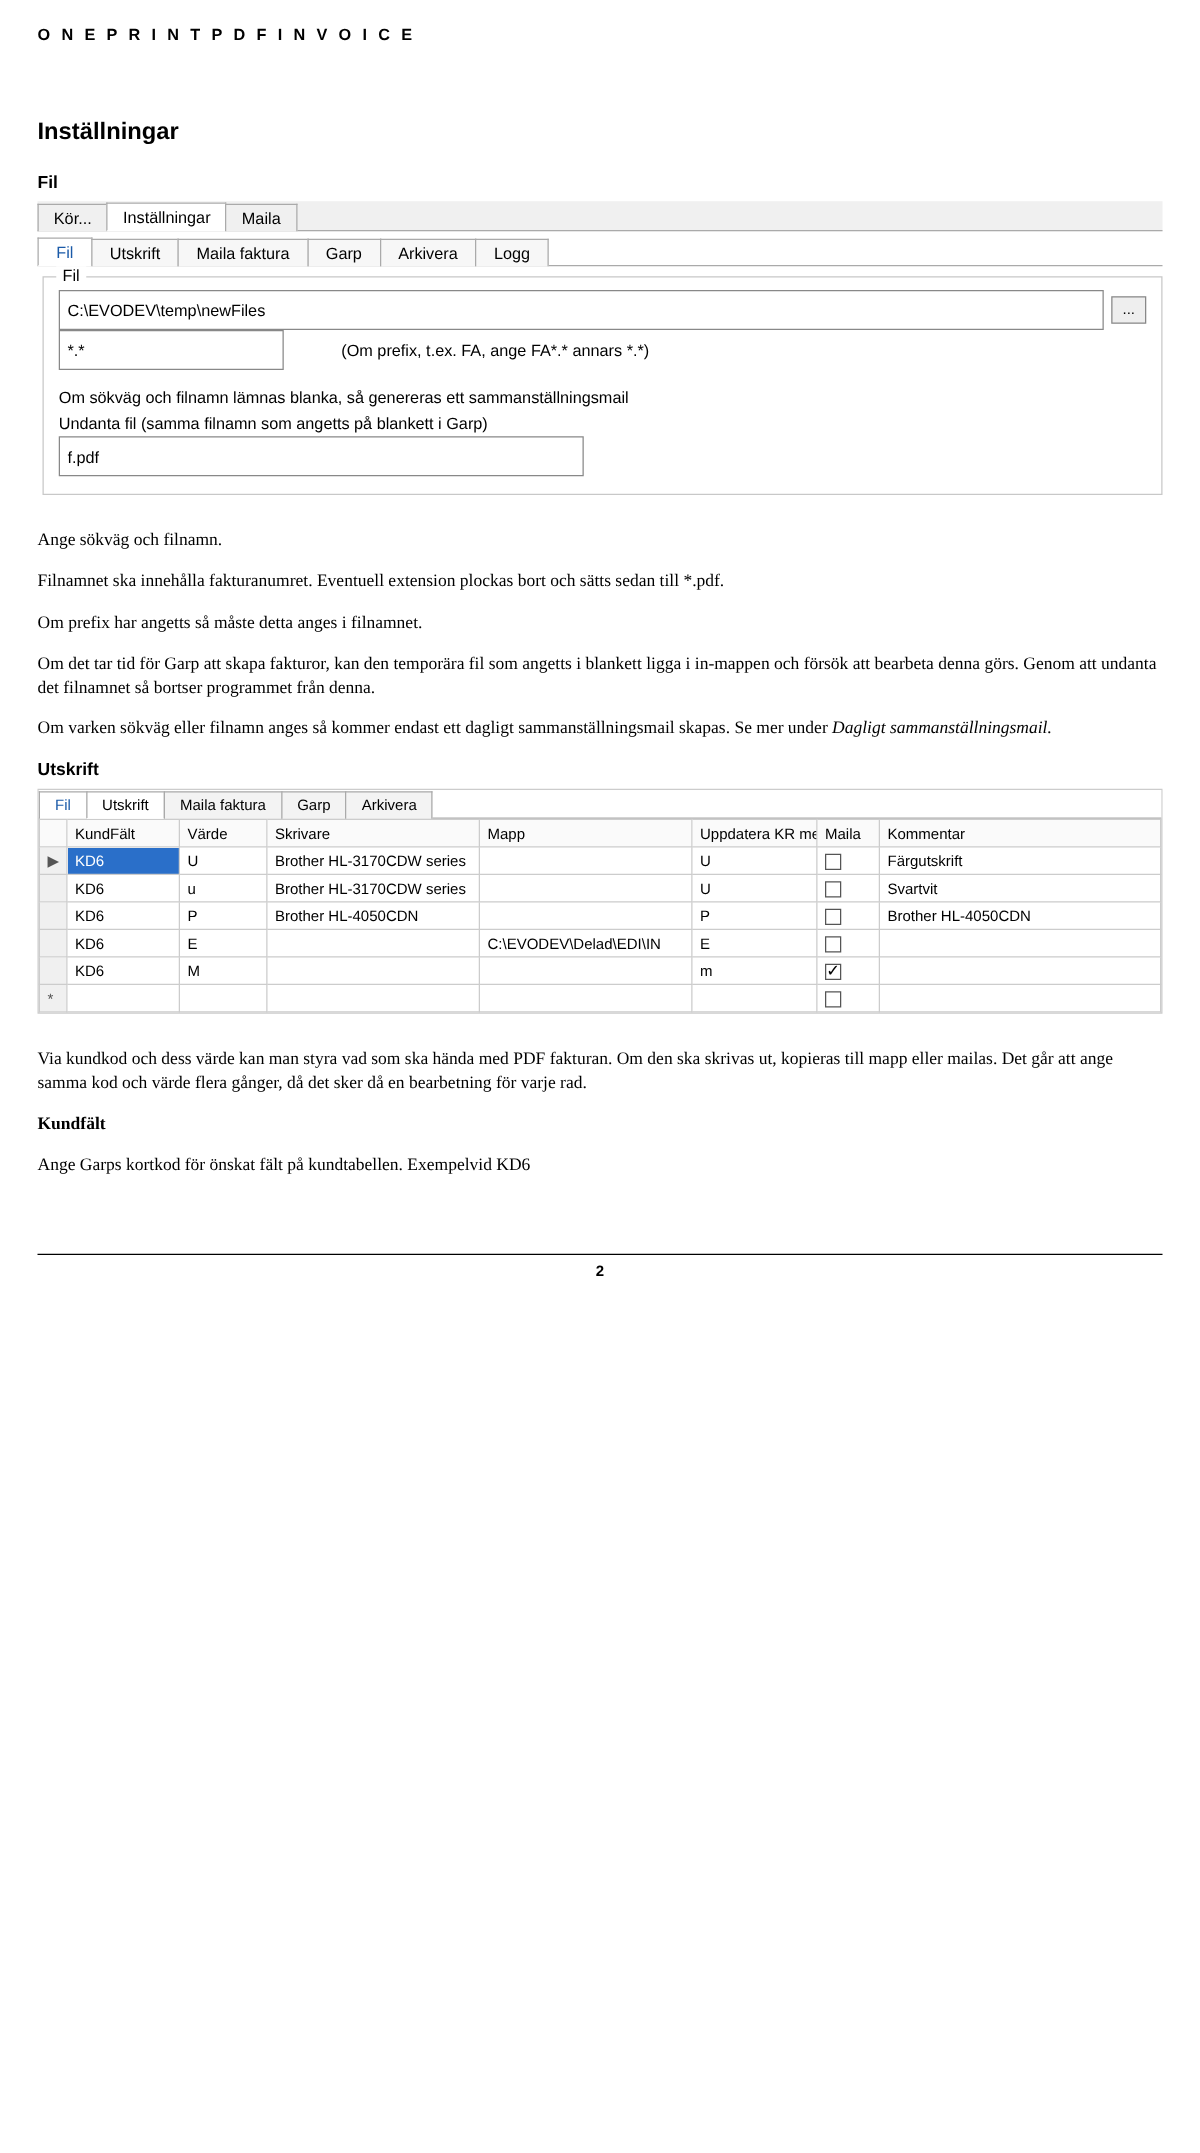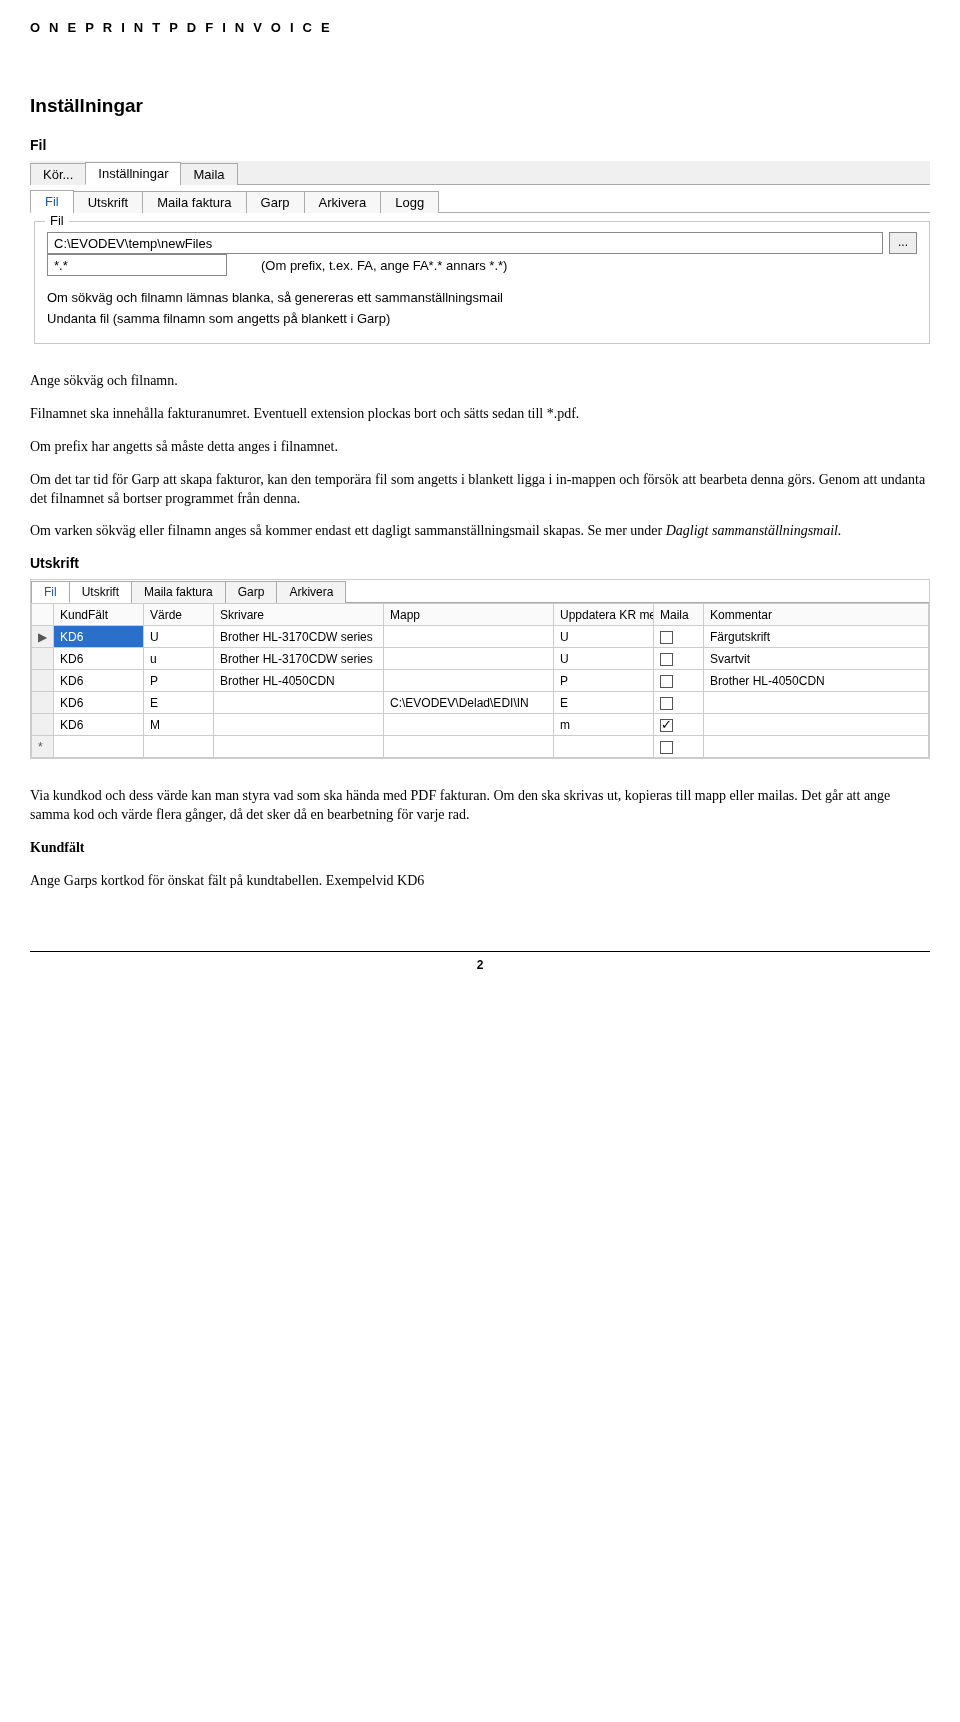--- a/index.html
+++ b/index.html
@@ -111,38 +111,38 @@
     top: -9px;
     left: 10px;
     background: #fff;
     padding: 0 5px;
     font-size: 13px;
   }
   .label { margin: 6px 0 3px 0; }
   .input-row { display: flex; align-items: center; gap: 6px; }
   .text-input {
     border: 1px solid #888;
-    height: 22px;
+    height: 32px;
     padding: 2px 6px;
     background: #fff;
     font: inherit;
   }
   .browse-btn {
     width: 28px;
     height: 22px;
     border: 1px solid #888;
     background: #eee;
     text-align: center;
     line-height: 18px;
     font-size: 12px;
   }
   .hint {
     font-size: 13px;
     color: #000;
-    margin-left: 28px;
+    margin-left: 40px;
   }
   .note { margin: 14px 0 6px 0; }
 
   
   .shot2 {
     font-family: "Segoe UI", Tahoma, Arial, sans-serif;
     font-size: 12px;
     color: #000;
     background: #fff;
     margin: 6px 0 28px 0;
@@ -248,20 +248,21 @@
     </div>
 
     <div class="input-row">
       <input class="text-input" style="width: 180px;" value="*.*">
       <span class="hint">(Om prefix, t.ex. FA, ange FA*.* annars *.*)</span>
     </div>
 
     <div class="note">Om sökväg och filnamn lämnas blanka, så genereras ett sammanställningsmail</div>
 
     <div class="label">Undanta fil (samma filnamn som angetts på blankett i Garp)</div>
+    <input class="text-input" style="width: 420px;" value="f.pdf">
   </div>
 </div>
 
 <div class="body-text">Ange sökväg och filnamn.</div>
 <div class="body-text">Filnamnet ska innehålla fakturanumret. Eventuell extension plockas bort och sätts sedan till *.pdf.</div>
 <div class="body-text">Om prefix har angetts så måste detta anges i filnamnet.</div>
 <div class="body-text">Om det tar tid för Garp att skapa fakturor, kan den temporära fil som angetts i blankett ligga i in-mappen och försök att bearbeta denna görs. Genom att undanta det filnamnet så bortser programmet från denna.</div>
 <div class="body-text">
   <span>Om varken sökväg eller filnamn anges så kommer endast ett dagligt sammanställningsmail skapas. Se mer under </span><em>Dagligt sammanställningsmail.</em>
 </div>

